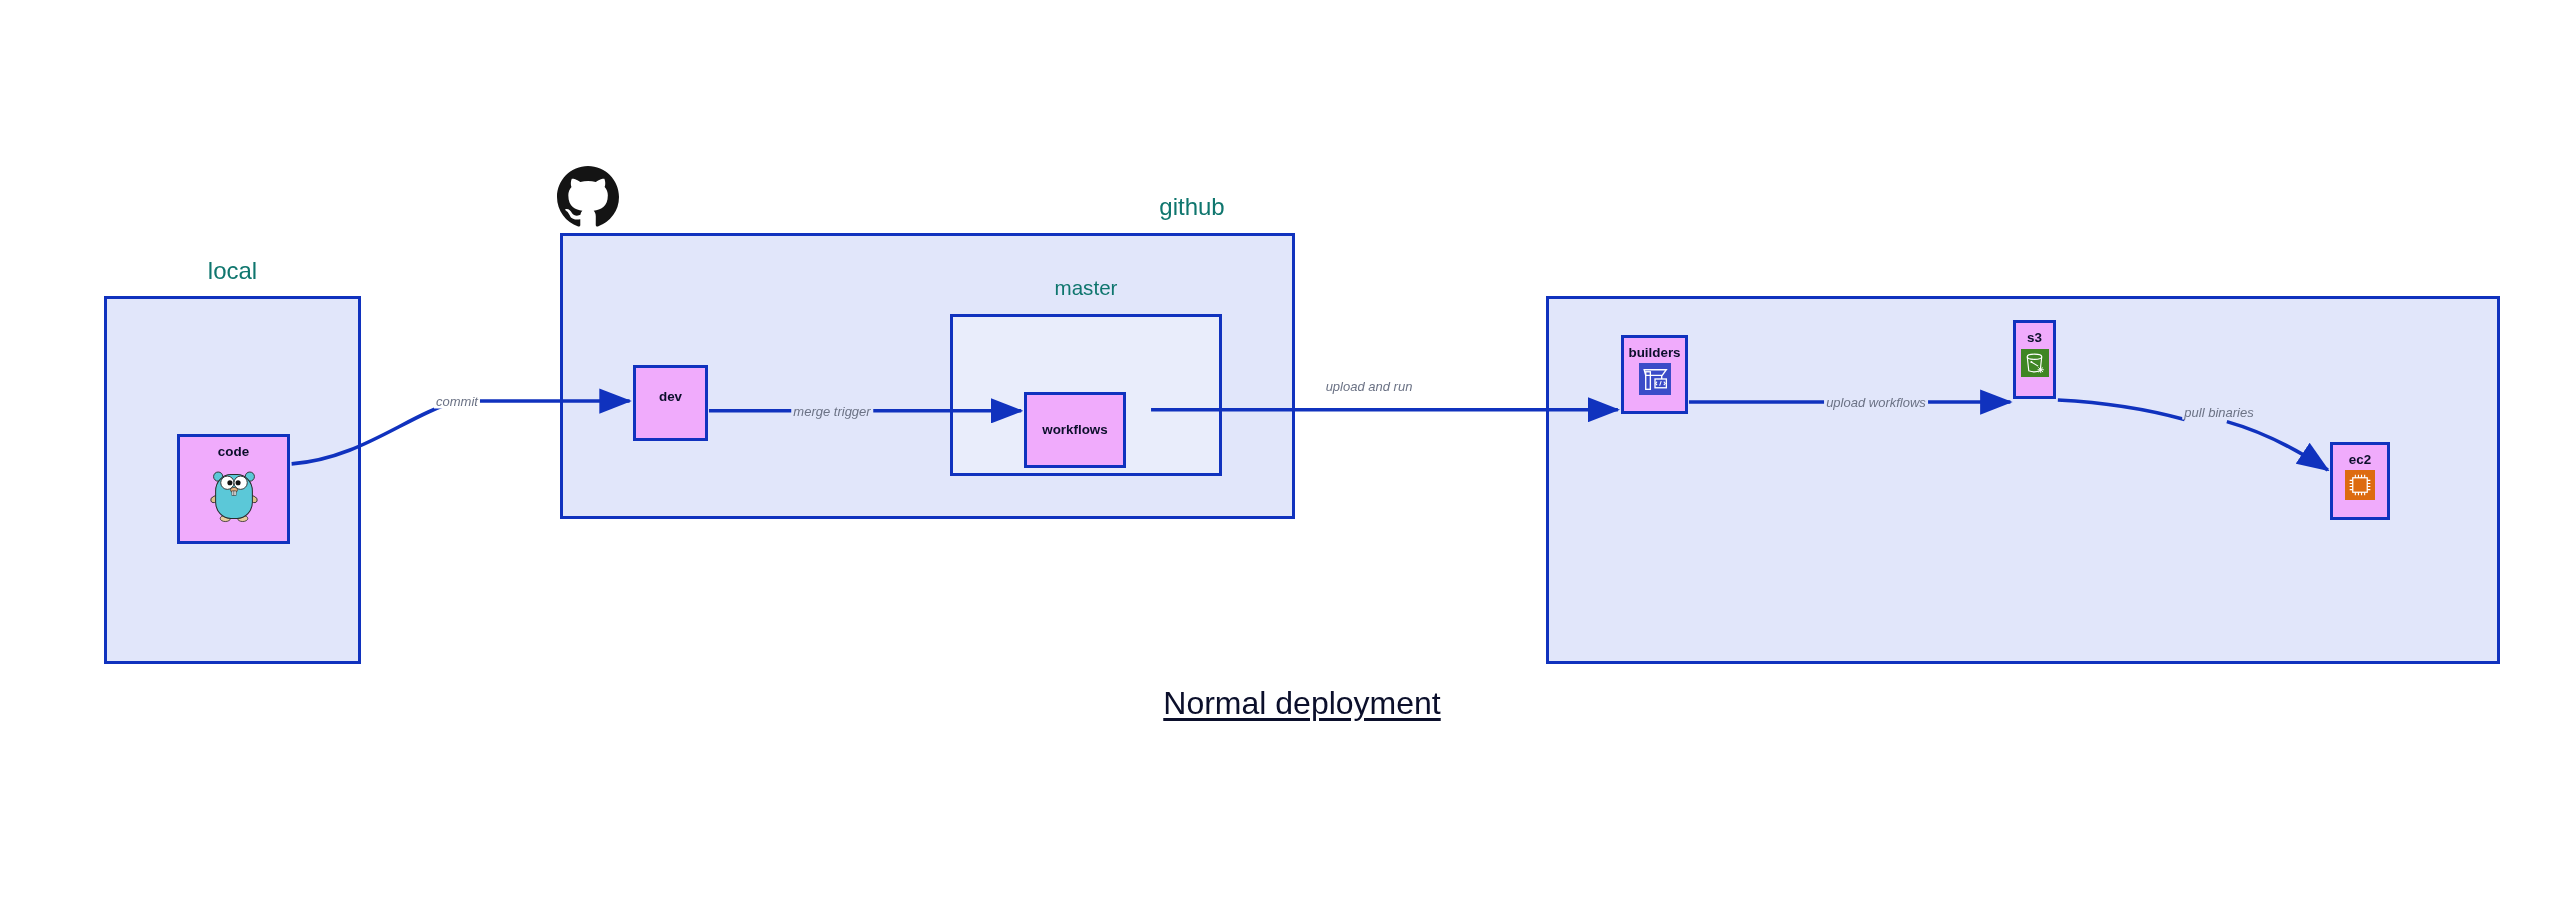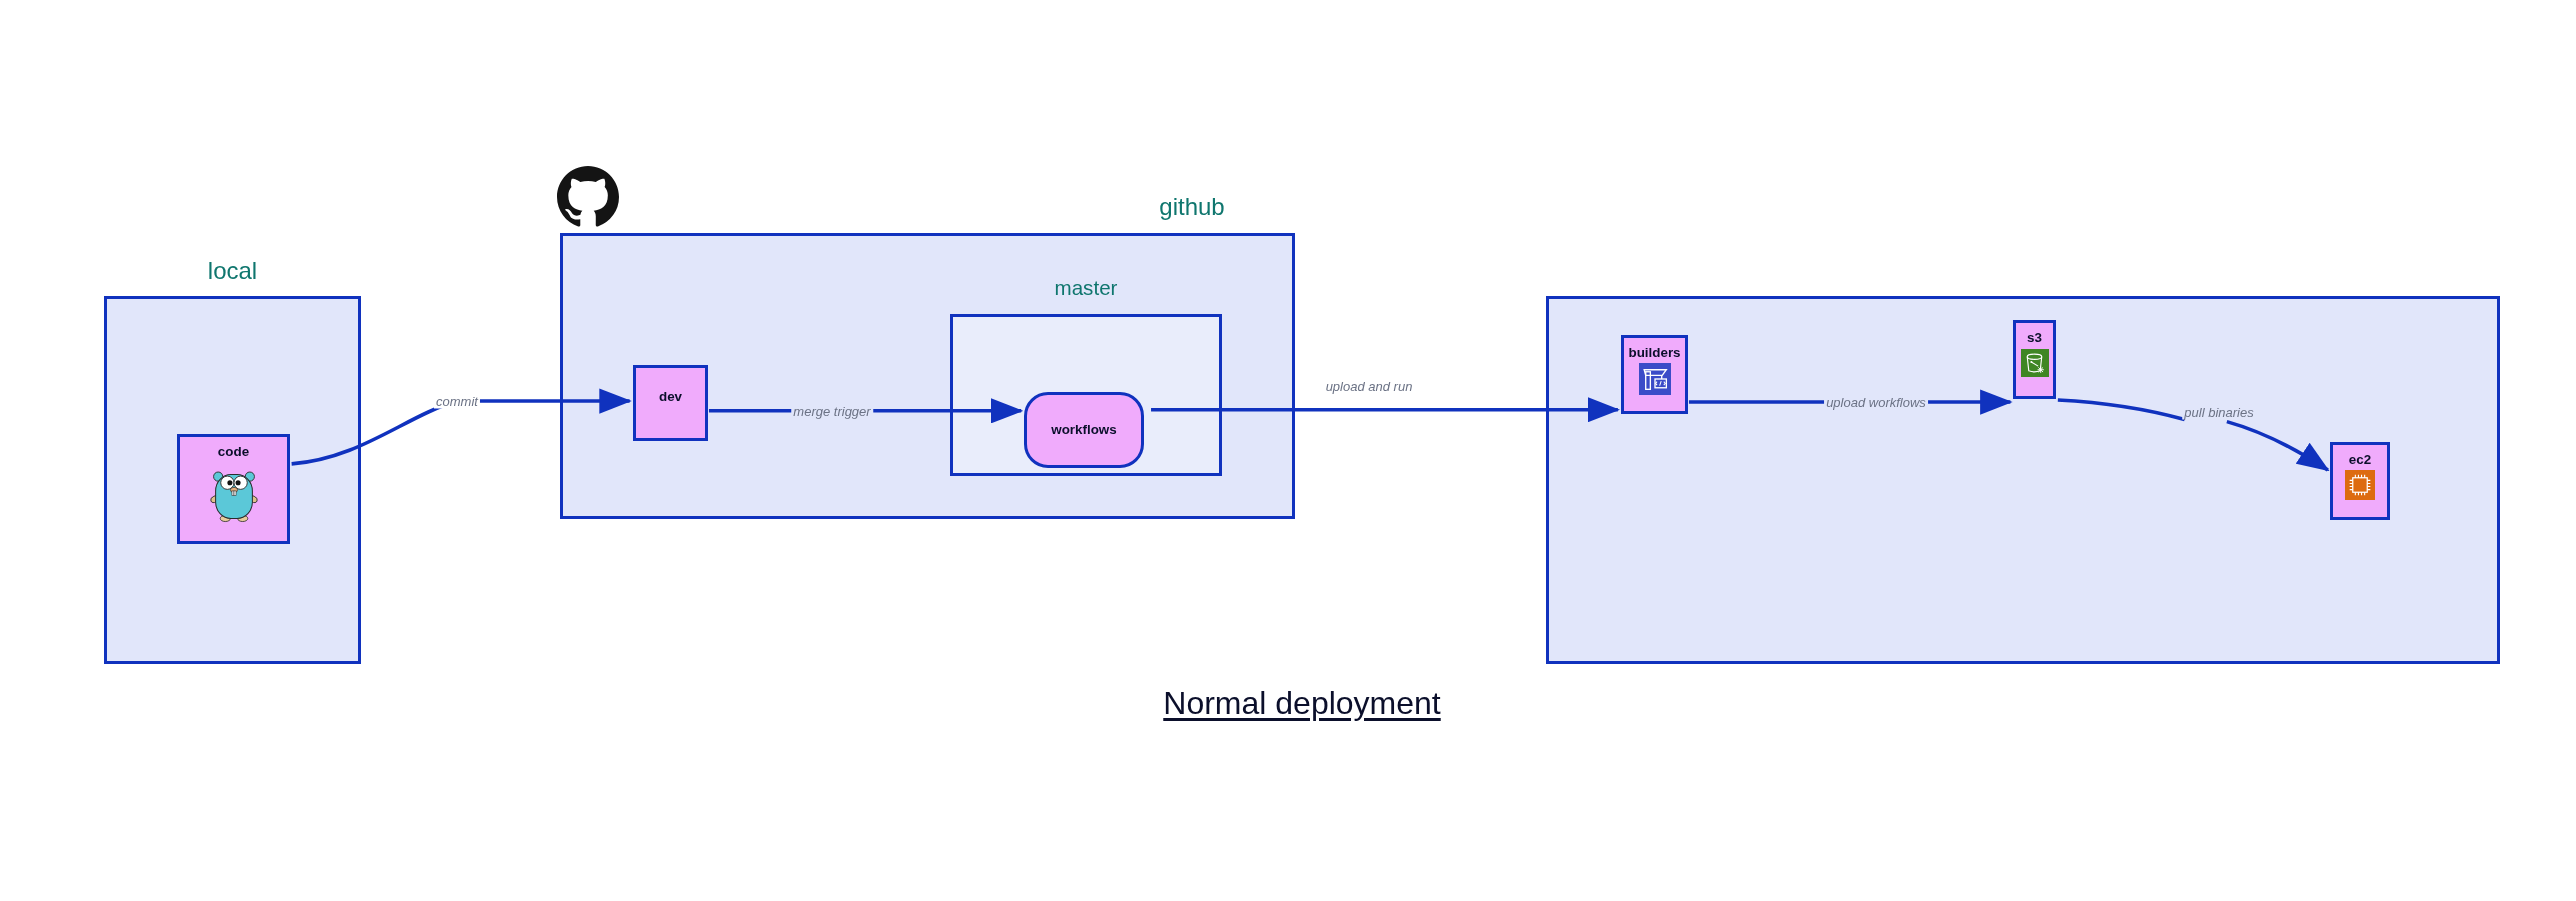--- a/index.html
+++ b/index.html
@@ -187,21 +187,21 @@
   <div class="group-label" style="left:1089px; top:193px; width:206px; text-align:center;">github</div>
   <div class="group-box" style="left:560px; top:233px; width:735px; height:286px;"></div>
 
   <div class="group-label" style="left:950px; top:276px; width:272px; font-size:20.6px;">master</div>
   <div class="sub-box" style="left:950px; top:314px; width:272px; height:162px;"></div>
 
   <div class="node-box" style="left:633px; top:365px; width:75px; height:76px;">
     <div class="node-label" style="top:20.6px;">dev</div>
   </div>
 
-  <div class="node-box" style="left:1024px; top:392px; width:120px; height:76px;border-radius:24px;">
+  <div class="node-box" style="left:1024px; top:392px; width:102px; height:76px;">
     <div class="node-label" style="top:27px;">workflows</div>
   </div>
 
   <div class="group-box" style="left:1546px; top:296px; width:954px; height:368px;"></div>
 
   <div class="node-box" style="left:1621px; top:335px; width:67px; height:79px;">
     <div class="node-label">builders</div>
     <div class="node-icon" style="top:25px; width:32px; height:32px;">
       <svg viewBox="0 0 62 62" width="32" height="32">
         <rect x="0" y="0" width="62" height="62" fill="#3B4CC8"></rect>

